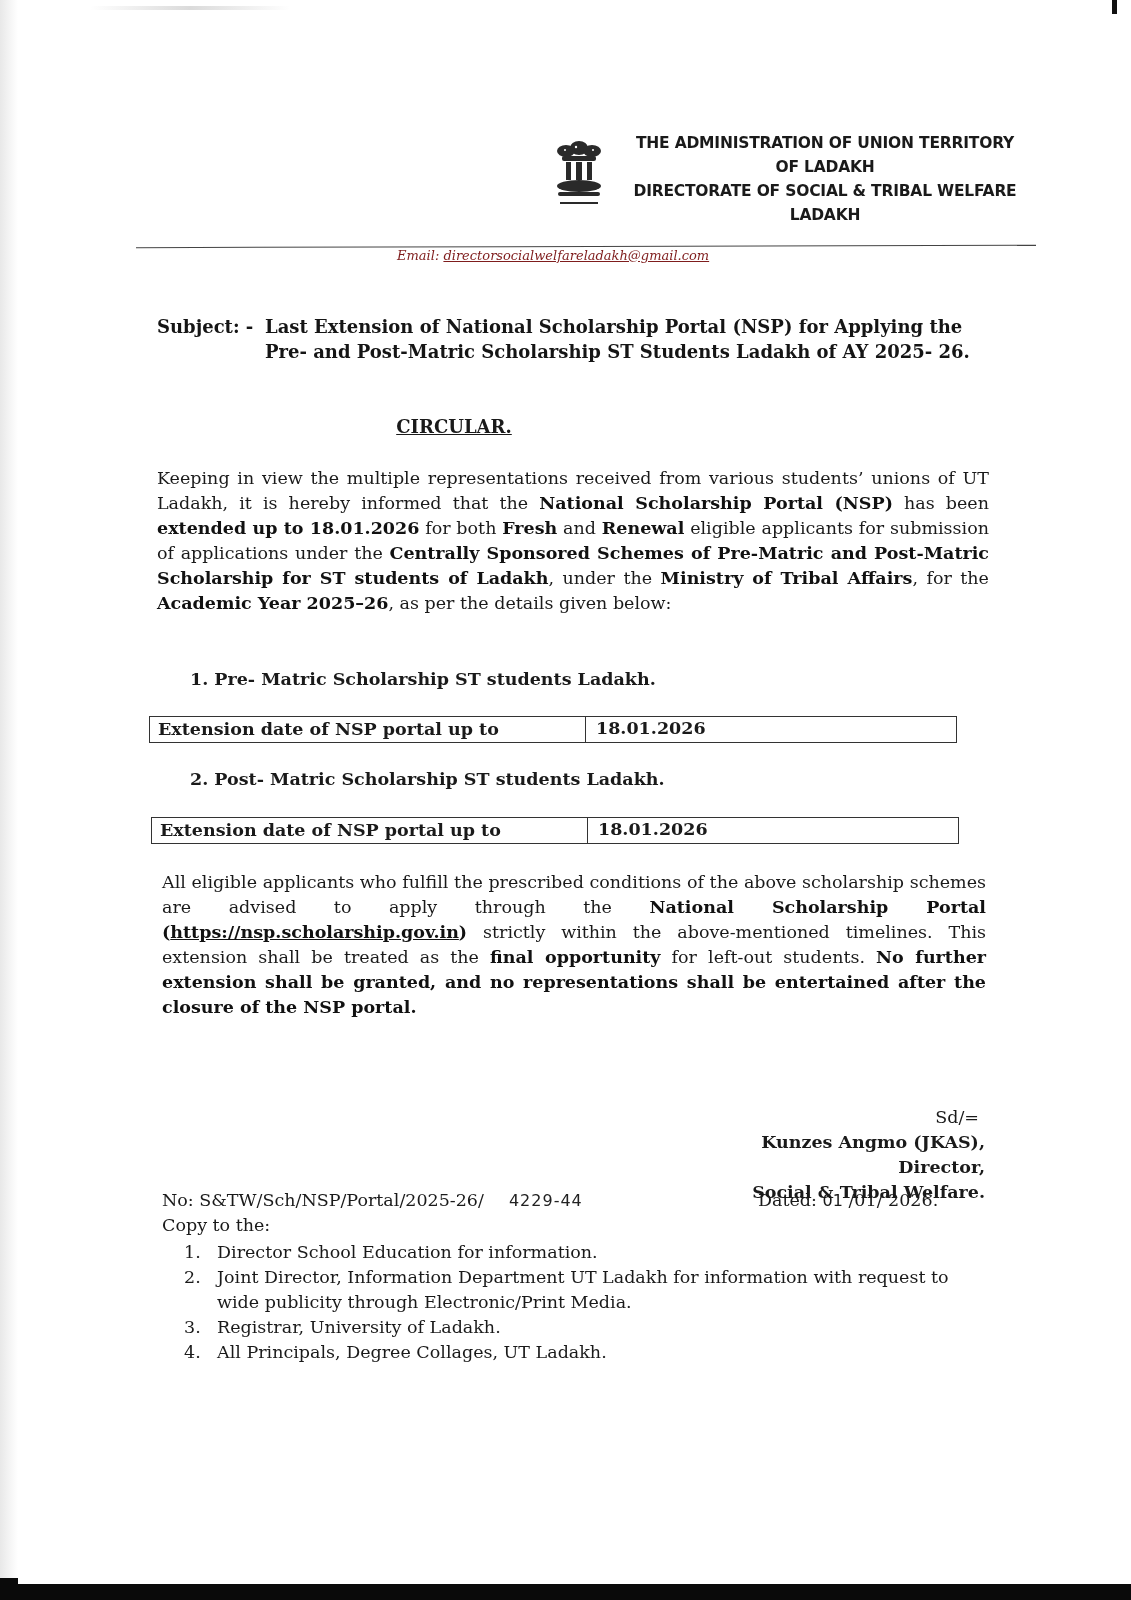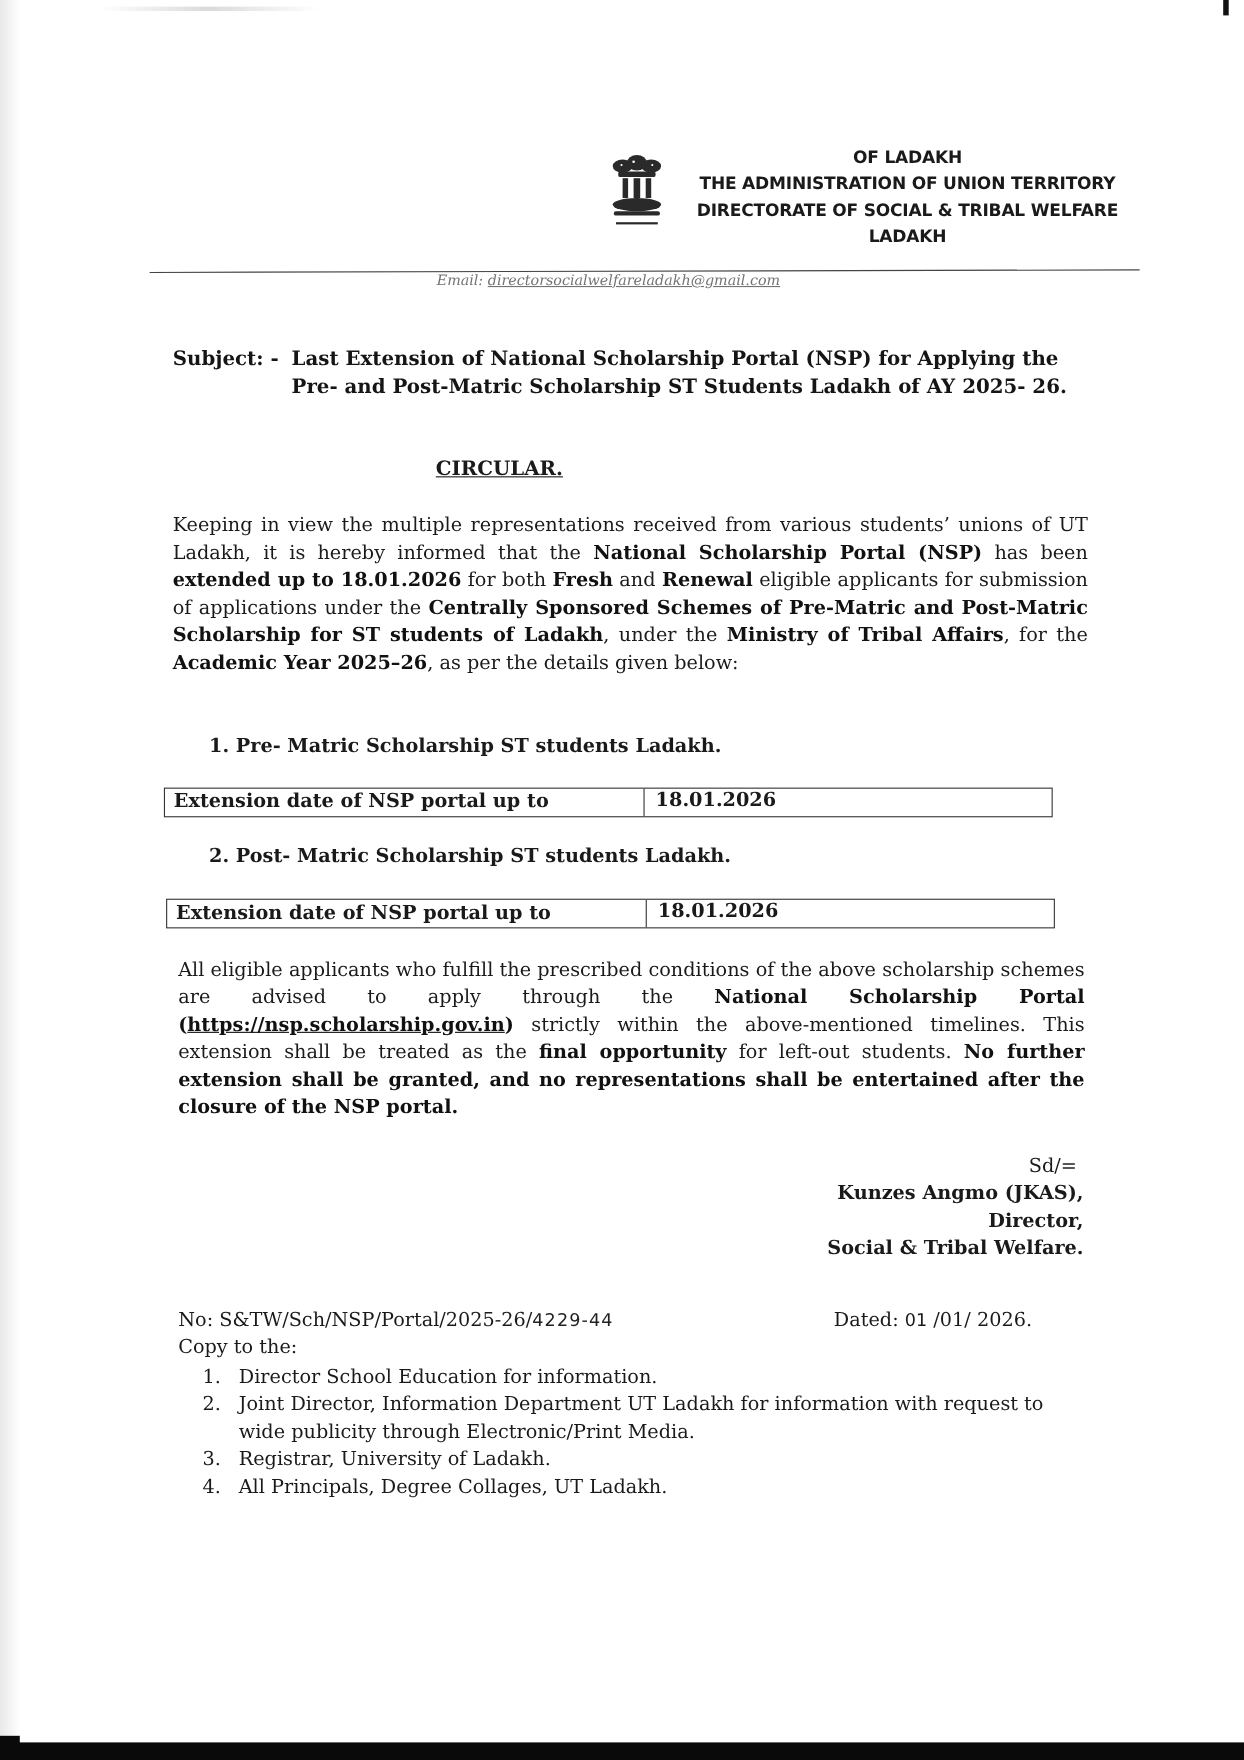--- a/index.html
+++ b/index.html
@@ -17,21 +17,21 @@
   .bottom-bar::before { content: ""; position: absolute; left: 0; top: -6px; width: 18px; height: 22px; background: #0a0a0a; }
 
   .hindi { position: absolute; left: 170px; top: 142px; font-family: "DejaVu Sans", sans-serif;
     font-size: 20px; line-height: 29px; color: #1d1d1d; }
   .emblem { position: absolute; left: 548px; top: 136px; width: 62px; height: 72px; }
   .org { position: absolute; left: 622px; top: 131px; width: 406px; text-align: center;
     font-family: "DejaVu Sans", sans-serif; font-weight: bold; font-size: 15.5px;
     line-height: 24px; color: #1a1a1a; letter-spacing: -0.2px; }
   .rule { position: absolute; left: 136px; top: 246px; width: 900px; height: 0;
     border-top: 1.5px solid #444; transform: rotate(-0.15deg); }
-  .email { position: absolute; left: 397px; top: 248px; font-size: 13px; font-style: italic; color: #737373; }
+  .email { position: absolute; left: 397px; top: 248px; font-size: 13px; font-style: italic; color: #7f1d1d; }
   .email .addr { text-decoration: underline; }
 
   .subject { position: absolute; left: 157px; top: 314px; width: 840px; font-weight: bold;
     font-size: 18px; line-height: 25px; color: #151515; }
   .subject .lbl { position: absolute; left: 0; top: 0; }
   .subject .txt { margin-left: 108px; display: block; }
   .circ-title { position: absolute; left: 0; width: 896px; top: 416px; text-align: center;
     font-weight: bold; font-size: 18px; }
   .circ-title span { text-decoration: underline; margin-left: 12px; }
 
@@ -43,26 +43,26 @@
   .p2 .url { text-decoration: underline; }
 
   .sub-head { position: absolute; left: 190px; font-weight: bold; font-size: 17.5px; }
   .sh1 { top: 669px; text-align: center; } .sh2 { top: 769px; }
   .date-table { position: absolute; left: 149px; width: 806px; height: 25px;
     border: 1.5px solid #333; display: flex; font-weight: bold; font-size: 17.5px; }
   .dt1 { top: 716px; } .dt2 { top: 817px; left: 151px; }
   .date-table .c1 { width: 427px; padding-left: 8px; border-right: 1.5px solid #333; line-height: 25px; }
   .date-table .c2 { padding-left: 10px; line-height: 23px; }
 
-  .sign { position: absolute; right: 146px; top: 1048px; text-align: right; font-size: 17.5px; line-height: 25px; }
+  .sign { position: absolute; right: 146px; top: 1105px; text-align: right; font-size: 17.5px; line-height: 25px; }
   .sign .sd { font-weight: normal; margin-right: 6px; }
   .sign b { display: block; }
 
   .ref { position: absolute; left: 162px; top: 1190px; font-size: 17.5px; }
-  .ref .hand { font-family: "DejaVu Sans", sans-serif; font-size: 16px; letter-spacing: 1px; color: #222; }
+  .ref .hand { font-family: "DejaVu Sans", sans-serif; font-size: 16px; letter-spacing: 1px; color: #222; margin-left: 25px; }
   .dated { position: absolute; left: 758px; top: 1190px; font-size: 17.5px; }
   .copy { position: absolute; left: 162px; top: 1215px; font-size: 17.5px; }
   .copy-list { position: absolute; left: 184px; top: 1240px; width: 802px; font-size: 17.5px; line-height: 25px; }
   .copy-list .item { display: flex; }
   .copy-list .num { width: 33px; flex: none; }
 </style>
 </head>
 <body>
 
 <div class="edge-left"></div>
@@ -86,22 +86,22 @@
     <rect x="12" y="66" width="38" height="2"></rect>
   </g>
   <g fill="#fff">
       <circle cx="28" cy="11" r="1.2"></circle>
       <circle cx="17" cy="14" r="1"></circle>
       <circle cx="45" cy="14" r="1"></circle>
     </g>
 </svg>
 
 <div class="org">
+  <div>THE ADMINISTRATION OF UNION TERRITORY</div>
   <div>OF LADAKH</div>
-  <div>THE ADMINISTRATION OF UNION TERRITORY</div>
   <div>DIRECTORATE OF SOCIAL &amp; TRIBAL WELFARE</div>
   <div>LADAKH</div>
 </div>
 
 <div class="rule"></div>
 <div class="email">
   <span>Email:</span>
   <span class="addr">directorsocialwelfareladakh@gmail.com</span>
 </div>
 

